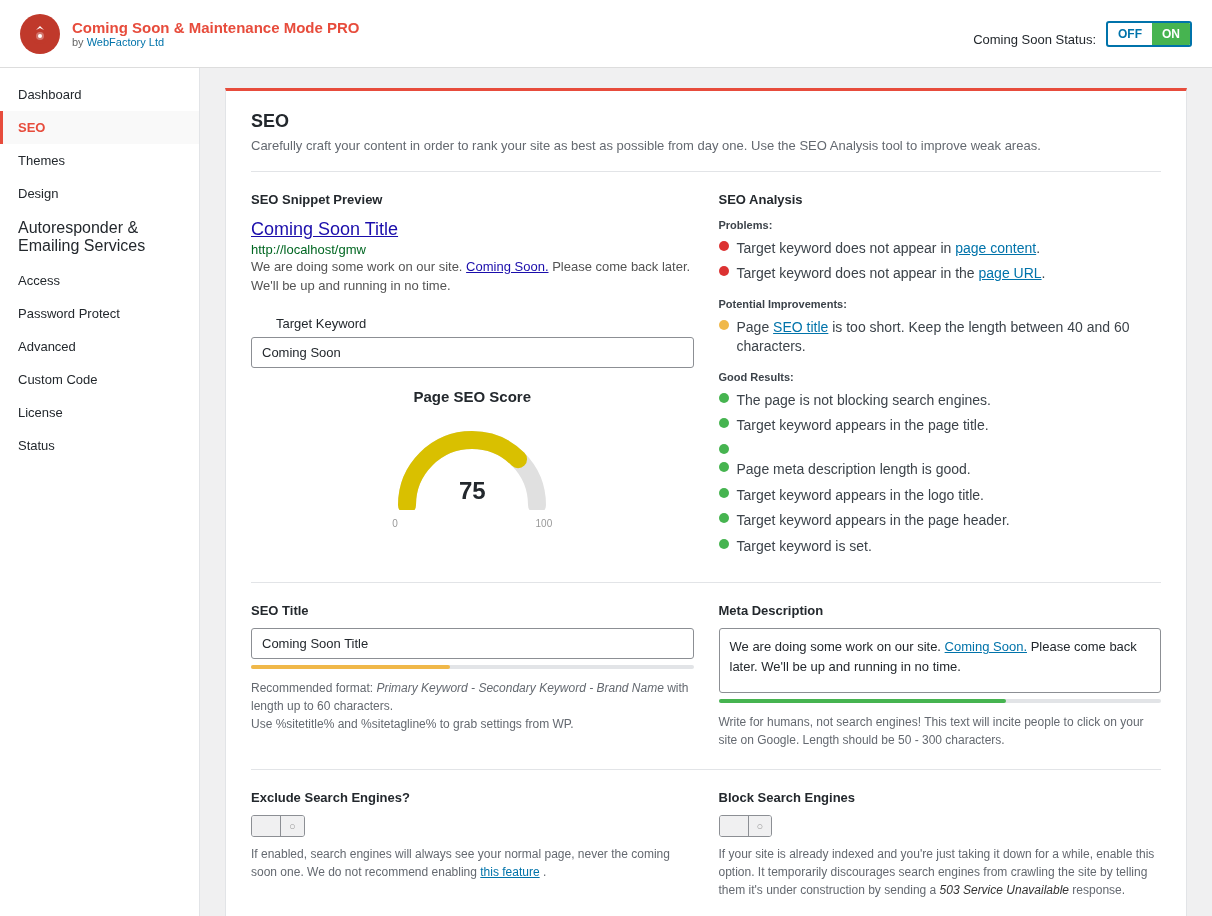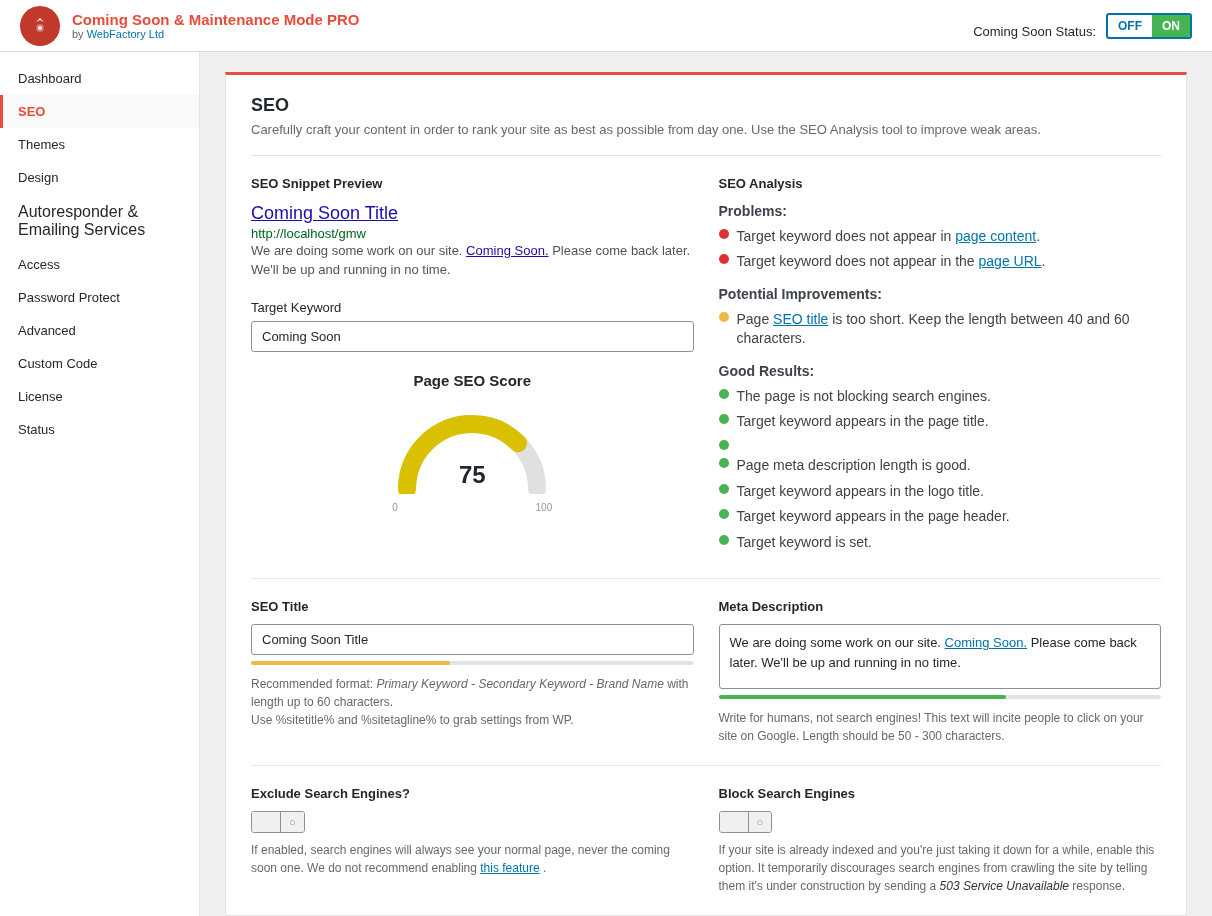--- a/index.html
+++ b/index.html
@@ -5,21 +5,21 @@
     * { box-sizing: border-box; margin: 0; padding: 0; }
     body { font-family: -apple-system, BlinkMacSystemFont, "Segoe UI", Arial, sans-serif; font-size: 13px; background: #f0f0f1; color: #3c434a; }
 
     
     .header {
       background: #fff;
       border-bottom: 1px solid #ddd;
       display: flex;
       align-items: center;
       padding: 0 20px;
-      height: 52px;
+      height: 68px;
       justify-content: space-between;
     }
     .header-left { display: flex; align-items: center; gap: 12px; }
     .logo-icon {
       width: 40px; height: 40px;
       background: #c0392b;
       border-radius: 50%;
       display: flex; align-items: center; justify-content: center;
       color: white; font-weight: bold; font-size: 18px;
     }
@@ -74,37 +74,37 @@
     .section-title { font-size: 13px; font-weight: 600; color: #23282d; margin-bottom: 12px; }
 
     
     .snippet-preview { margin-bottom: 20px; }
     .snippet-title { color: #1a0dab; font-size: 18px; text-decoration: underline; cursor: pointer; margin-bottom: 2px; }
     .snippet-url { color: #006621; font-size: 13px; }
     .snippet-desc { color: #545454; font-size: 13px; line-height: 1.5; }
     .snippet-desc .highlight { color: #1a0dab; text-decoration: underline; cursor: pointer; }
 
     
-    .field-label { font-size: 13px; font-weight: 500; color: #23282d; margin-bottom: 6px; margin-top: 12px; }
+    .field-label { font-size: 13px; font-weight: 500; color: #23282d; margin-bottom: 6px; margin-top: 12px; margin-left: 25px; }
     .text-input {
       width: 100%; padding: 7px 10px; border: 1px solid #8c8f94; border-radius: 3px;
       font-size: 13px; color: #23282d; outline: none;
     }
 
     
     .score-section { text-align: center; padding: 20px 10px; }
     .score-title { font-size: 15px; font-weight: 600; color: #23282d; margin-bottom: 15px; }
 
     .gauge-container { position: relative; width: 160px; height: 90px; margin: 0 auto 8px; }
     .gauge-number { position: absolute; bottom: 5px; left: 50%; transform: translateX(-50%); font-size: 24px; font-weight: 700; color: #23282d; }
     .gauge-labels { display: flex; justify-content: space-between; width: 160px; margin: 0 auto; font-size: 10px; color: #999; }
 
     
     .analysis-section {}
-    .analysis-label { font-weight: 700; font-size: 14px; margin-bottom: 8px; margin-top: 12px; }
+    .analysis-label { font-weight: 700; font-size: 11px; margin-bottom: 8px; margin-top: 12px; }
     .analysis-item { display: flex; align-items: flex-start; gap: 8px; margin-bottom: 6px; font-size: 14px; line-height: 1.4; }
     .dot { width: 10px; height: 10px; border-radius: 50%; flex-shrink: 0; margin-top: 2px; }
     .dot-red { background: #dc3232; }
     .dot-yellow { background: #f0b849; }
     .dot-green { background: #46b450; }
     .analysis-item a { color: #0073aa; text-decoration: underline; }
 
     
     .divider { border: none; border-top: 1px solid #e2e4e7; margin: 20px 0; }
 

